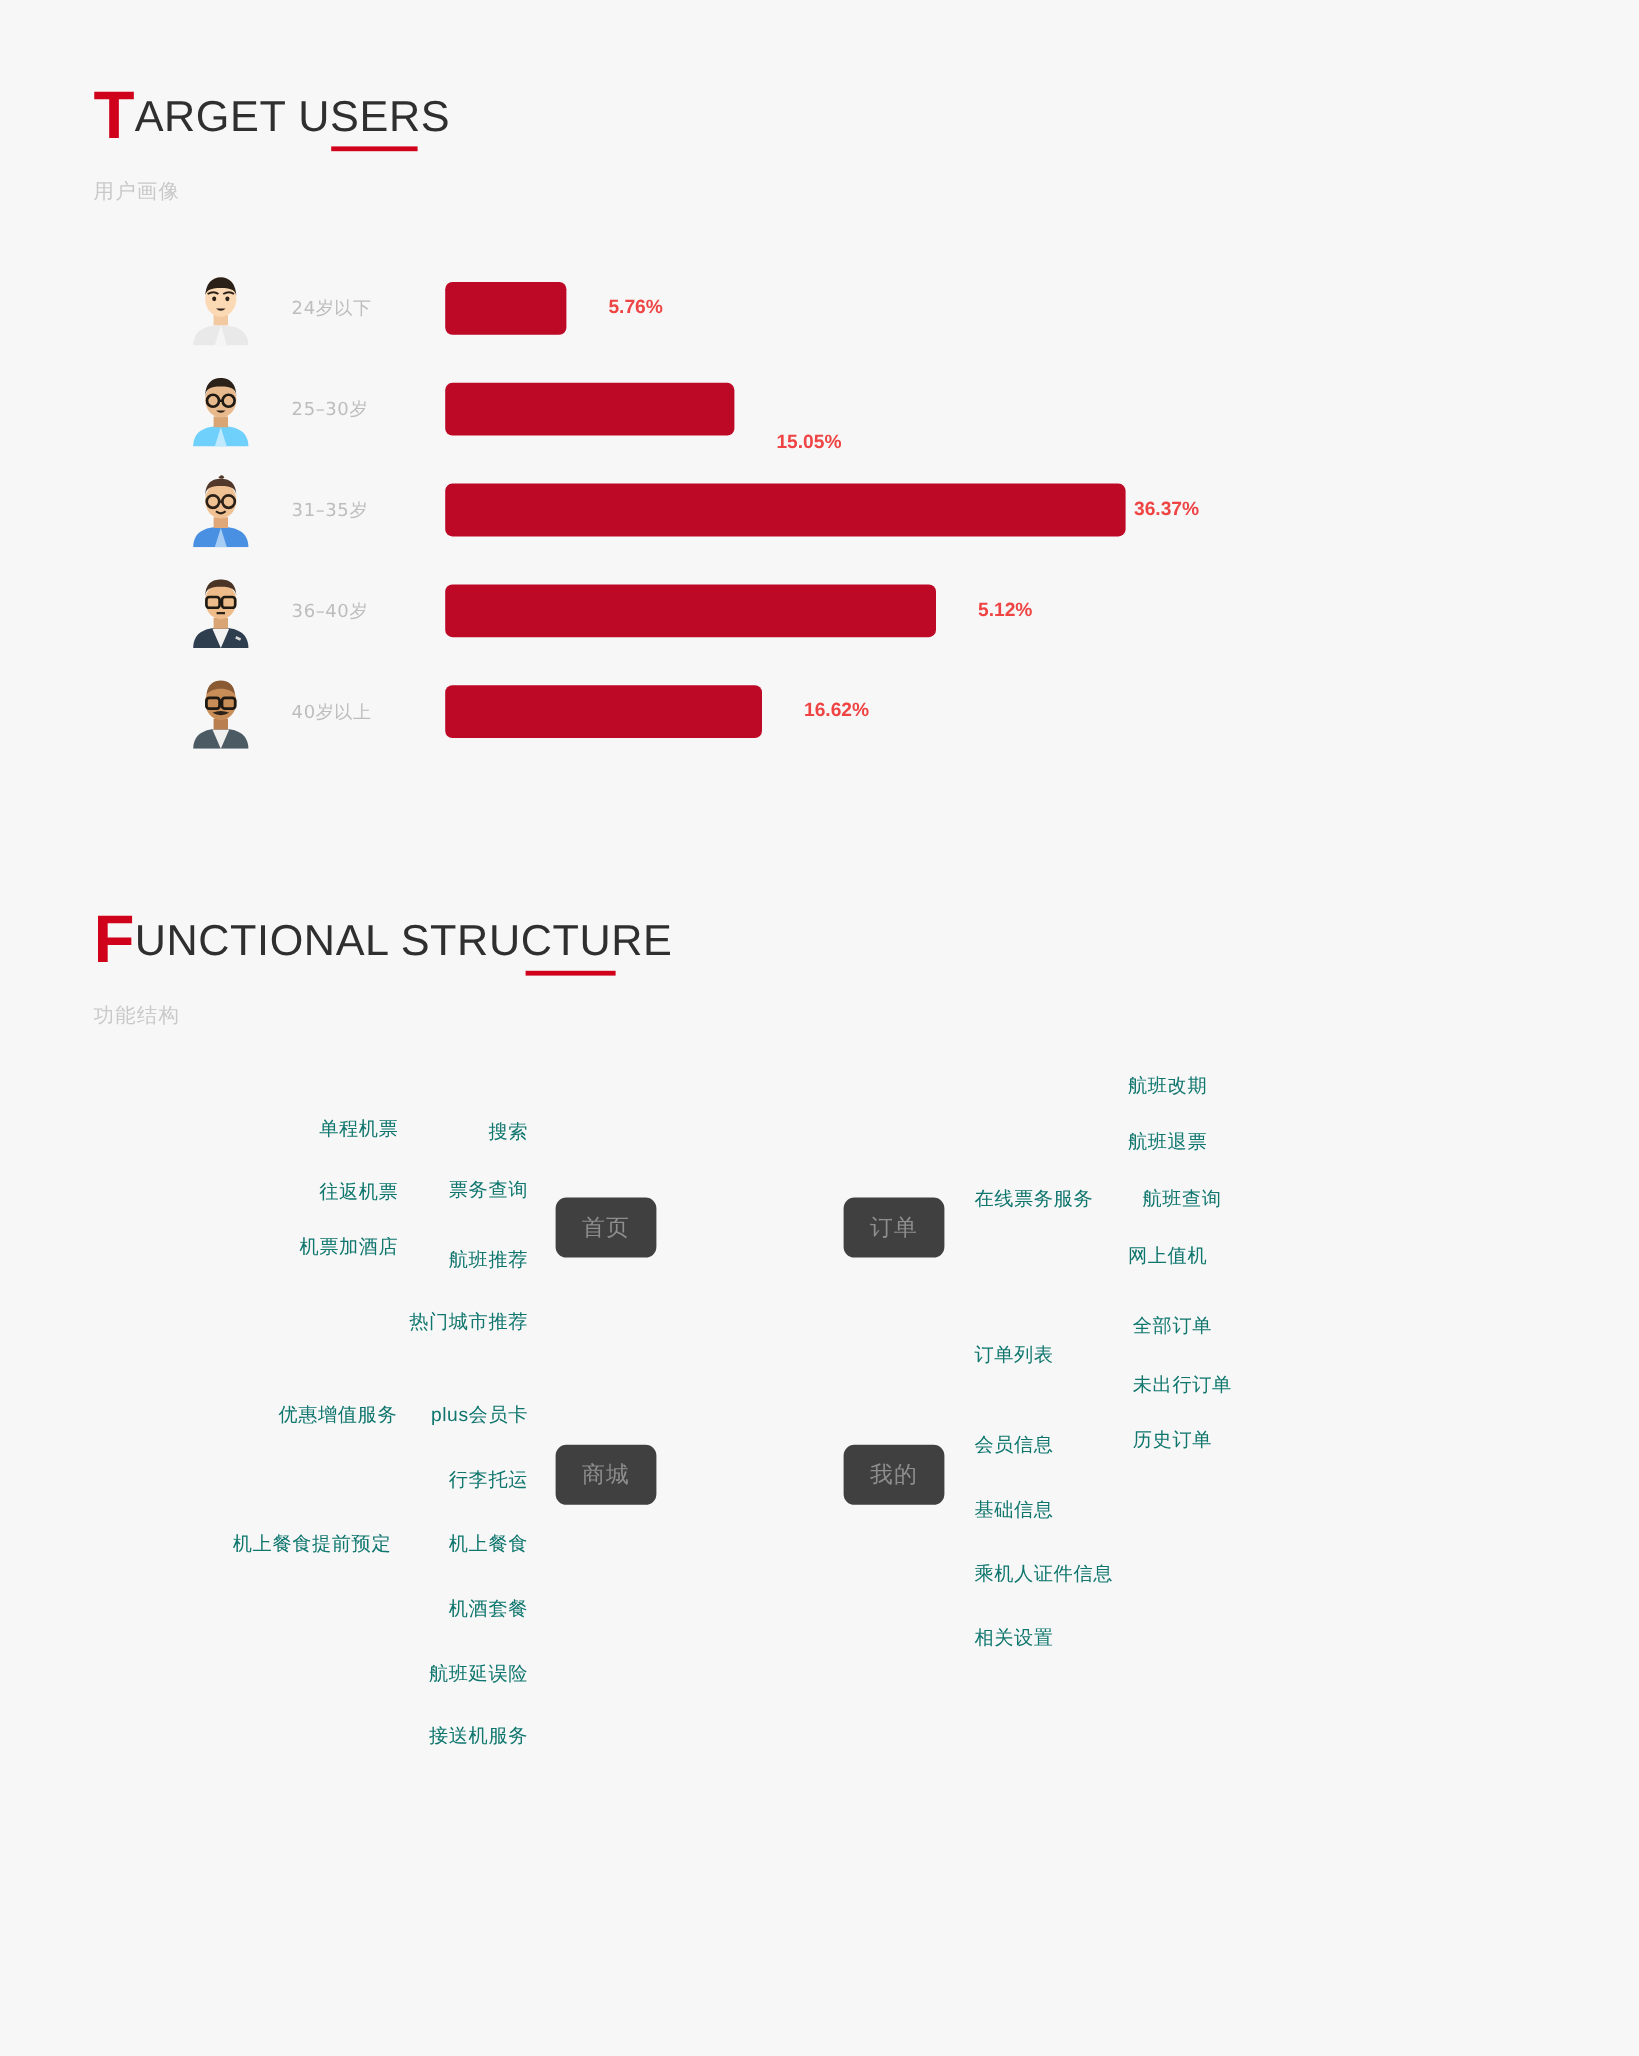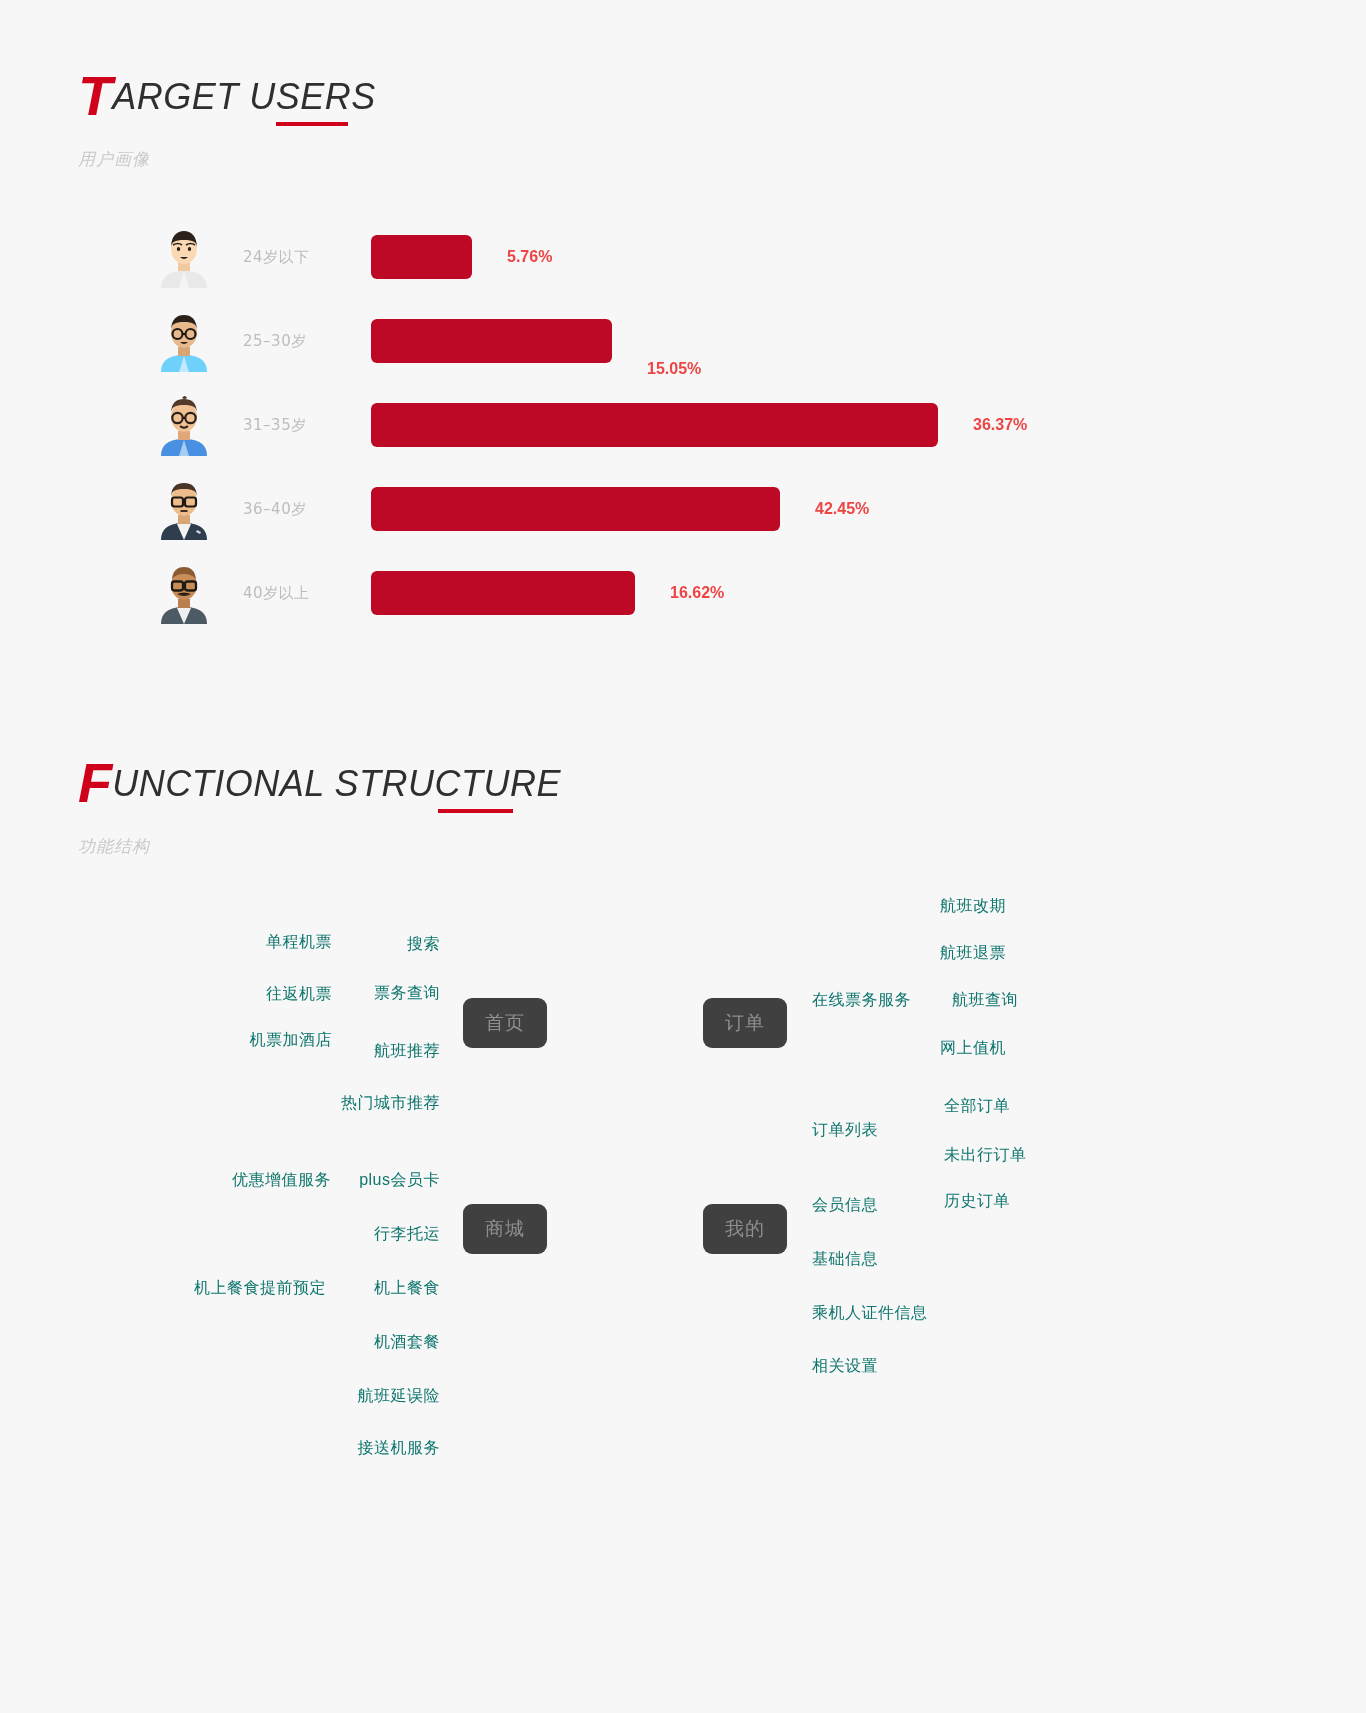--- a/index.html
+++ b/index.html
@@ -5,21 +5,21 @@
   * { margin:0; padding:0; box-sizing:border-box; }
   html,body{
     width:1366px; height:1713px;
     background:#f7f7f7;
     font-family:"Liberation Sans","DejaVu Sans",sans-serif;
     overflow:hidden;
   }
   .page{ position:relative; width:1366px; height:1713px; }
 
   
-  .section-head{ position:absolute;font-style:italic; }
+  .section-head{ position:absolute; }
   .head-title{
     font-size:38px; letter-spacing:.5px; color:#2f2f2f;
     font-weight:400; white-space:nowrap; position:relative; display:inline-block;
   }
   .head-title .cap{
     color:#d0021b; font-size:56px; font-weight:700; line-height:1;
     vertical-align:-6px; letter-spacing:0;
   }
   .head-title .rest{ font-size:36px; font-weight:400; }
   .head-underline{
@@ -136,21 +136,21 @@
           <circle cx="22.5" cy="24" r="5.2" fill="none" stroke="#2b2118" stroke-width="2.2"></circle>
           <circle cx="35.5" cy="24" r="5.2" fill="none" stroke="#2b2118" stroke-width="2.2"></circle>
           <path d="M27.7 24 h2.6" stroke="#2b2118" stroke-width="2"></path>
           <path d="M25 32 q4 3.5 8 0" stroke="#2b2118" stroke-width="1.8" fill="none"></path>
           <path d="M29 46 l-5 16 h10z" fill="#a7cdf5"></path>
         </svg>
       </div>
       <div class="cat-label">31–35岁</div>
       <div class="bar-track">
         <div class="bar" style="width:567px;"></div>
-        <div class="bar-value" style="left:602px;">36.37%</div>
+        <div class="bar-value" style="left:574px;">36.37%</div>
       </div>
     </div>
 
     <div class="bar-row">
       <div class="avatar">
         <svg viewBox="0 0 58 62">
           <path d="M6 62 c0-12 9-17 23-17 s23 5 23 17z" fill="#2f3e4e"></path>
           <path d="M22 46 h14 l-7 16z" fill="#f2f2f2"></path>
           <path d="M23 46 h12 v-9 h-12z" fill="#d9a574"></path>
           <ellipse cx="29" cy="23" rx="13" ry="15" fill="#eebb8a"></ellipse>
@@ -158,21 +158,21 @@
           <rect x="17" y="19.5" width="11" height="9" rx="2.4" fill="none" stroke="#1f1a14" stroke-width="2.2"></rect>
           <rect x="30" y="19.5" width="11" height="9" rx="2.4" fill="none" stroke="#1f1a14" stroke-width="2.2"></rect>
           <path d="M28 23.5 h2" stroke="#1f1a14" stroke-width="2"></path>
           <path d="M25.5 33 h7" stroke="#2b2118" stroke-width="1.8"></path>
           <path d="M42 52 l4 2 -1 2 -4-2z" fill="#d8d8d8"></path>
         </svg>
       </div>
       <div class="cat-label">36–40岁</div>
       <div class="bar-track">
         <div class="bar" style="width:409px;"></div>
-        <div class="bar-value" style="left:444px;">42.45%</div>
+        <div class="bar-value" style="left:444px;">5.12%</div>
       </div>
     </div>
 
     <div class="bar-row">
       <div class="avatar">
         <svg viewBox="0 0 58 62">
           <path d="M6 62 c0-12 9-17 23-17 s23 5 23 17z" fill="#4c5a63"></path>
           <path d="M22 46 h14 l-7 16z" fill="#efefef"></path>
           <path d="M23 46 h12 v-9 h-12z" fill="#b97f4e"></path>
           <ellipse cx="29" cy="23" rx="13" ry="15" fill="#c98d58"></ellipse>

